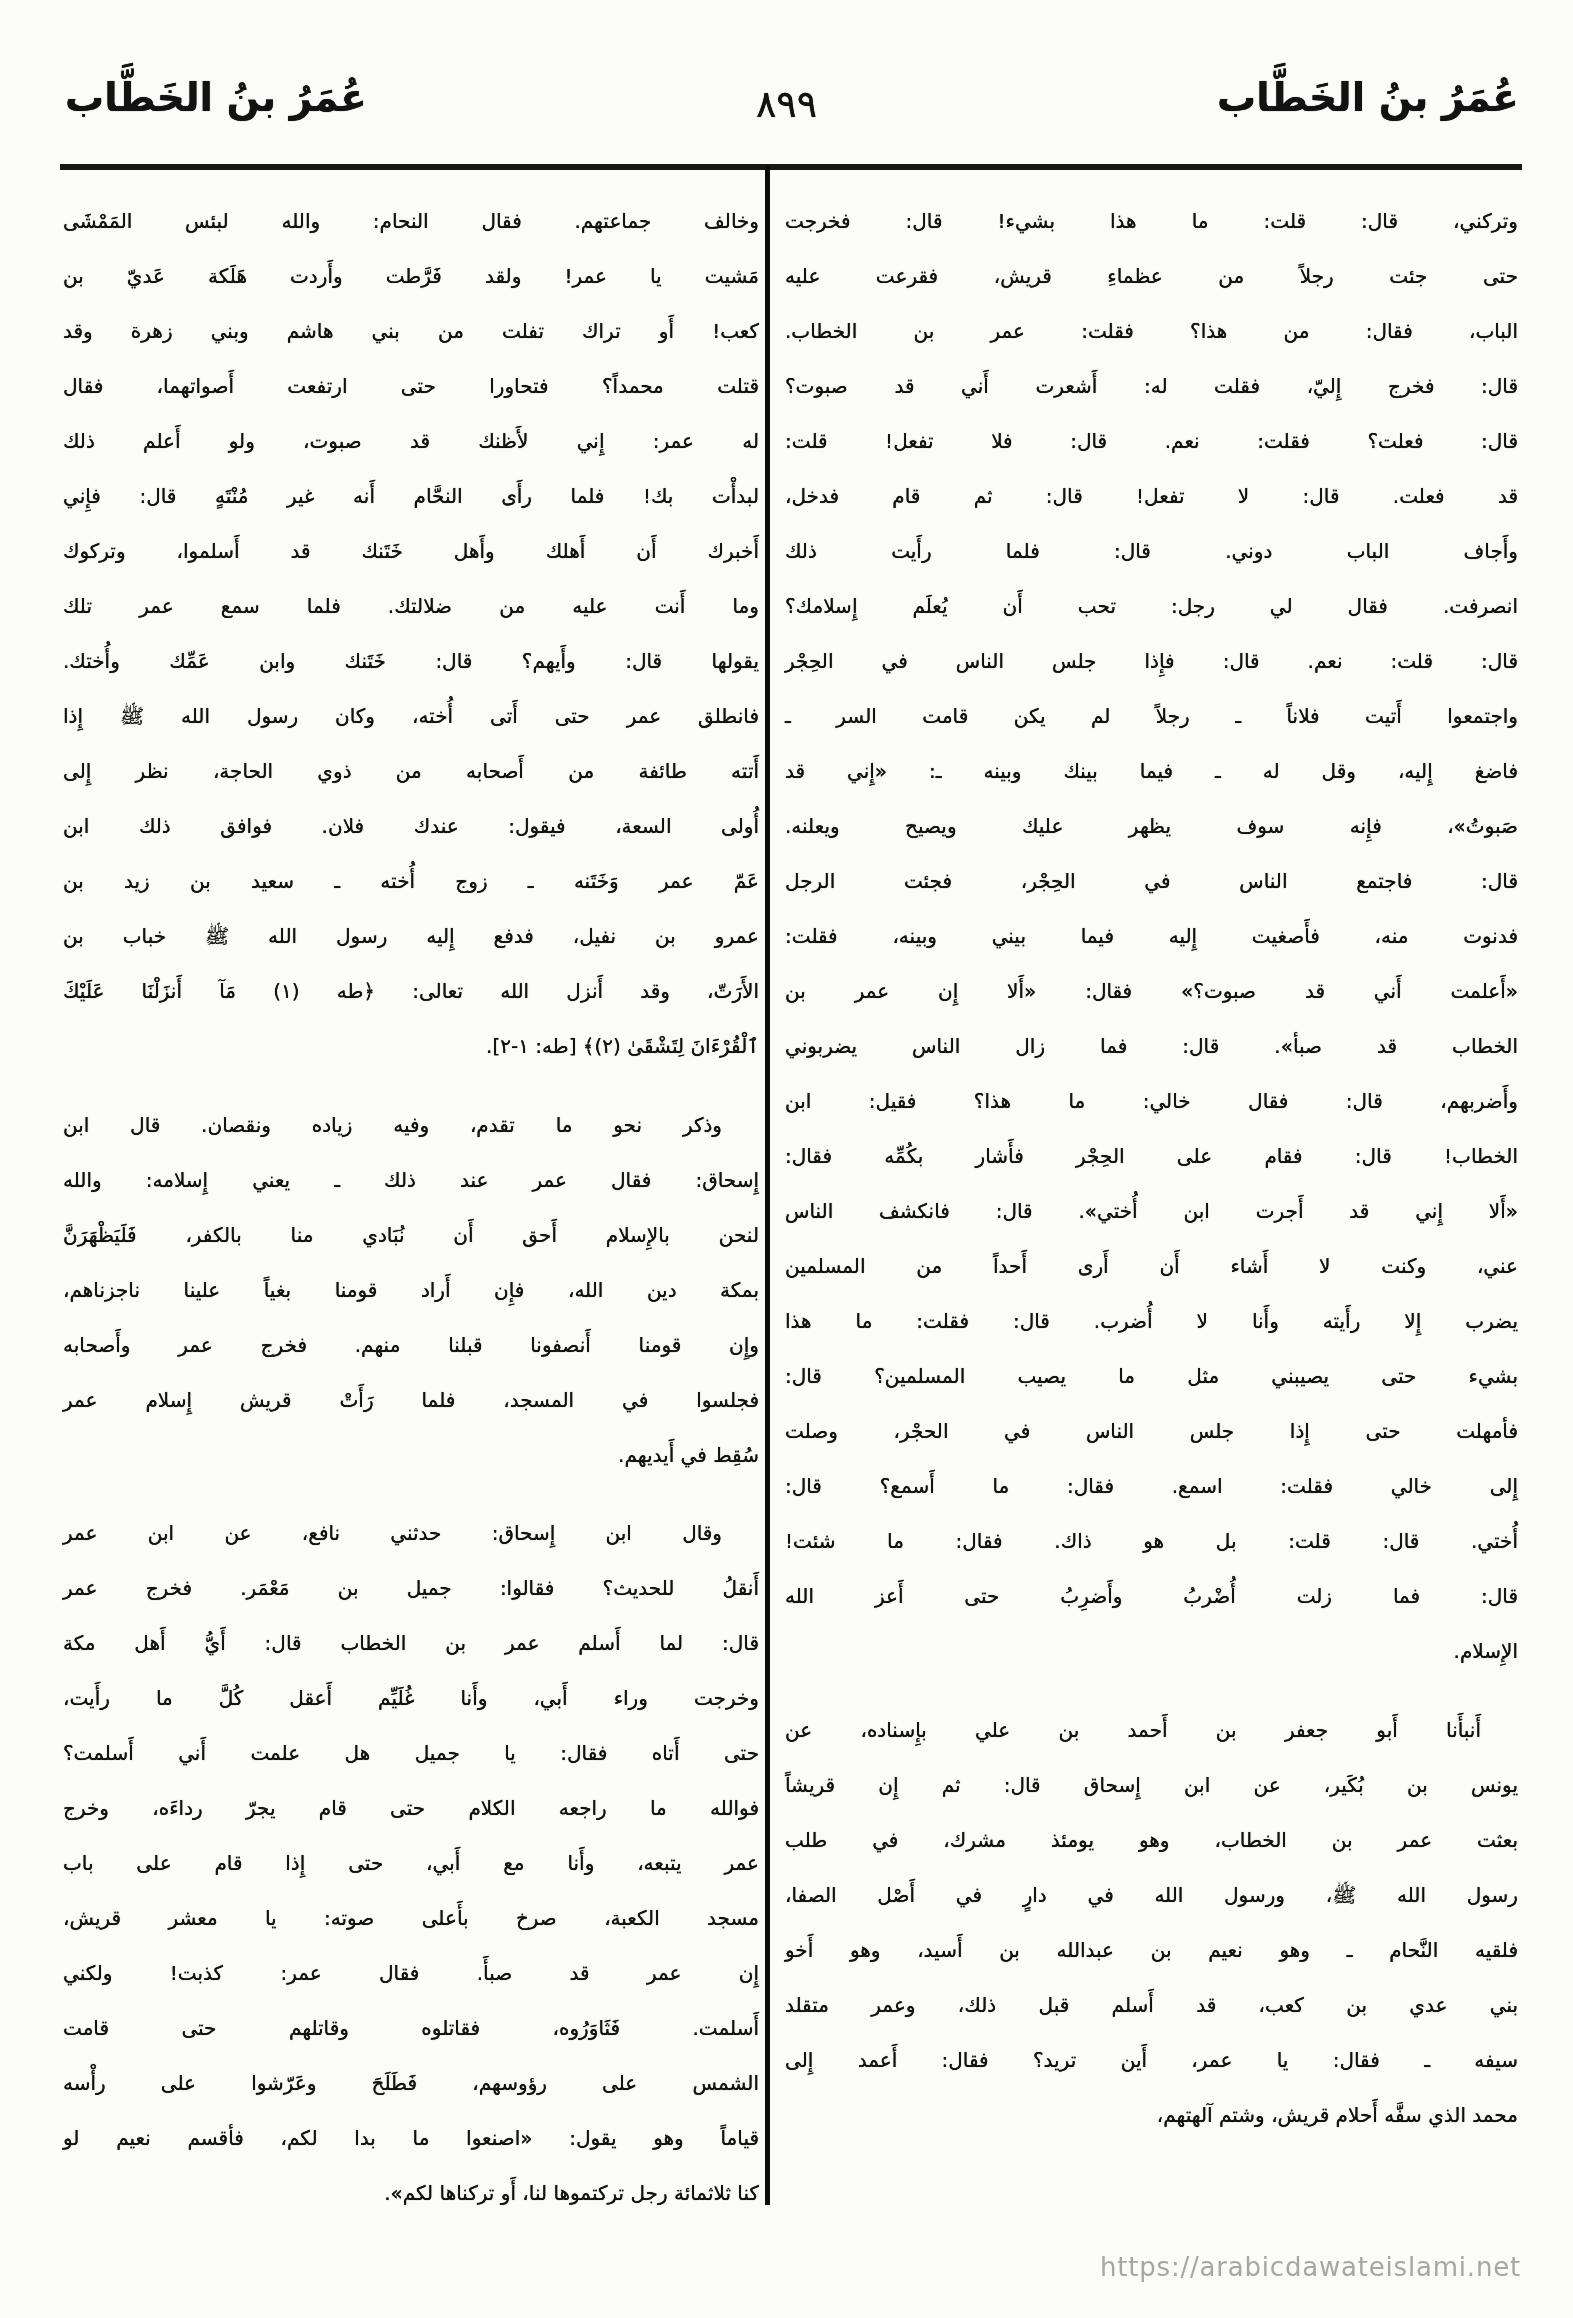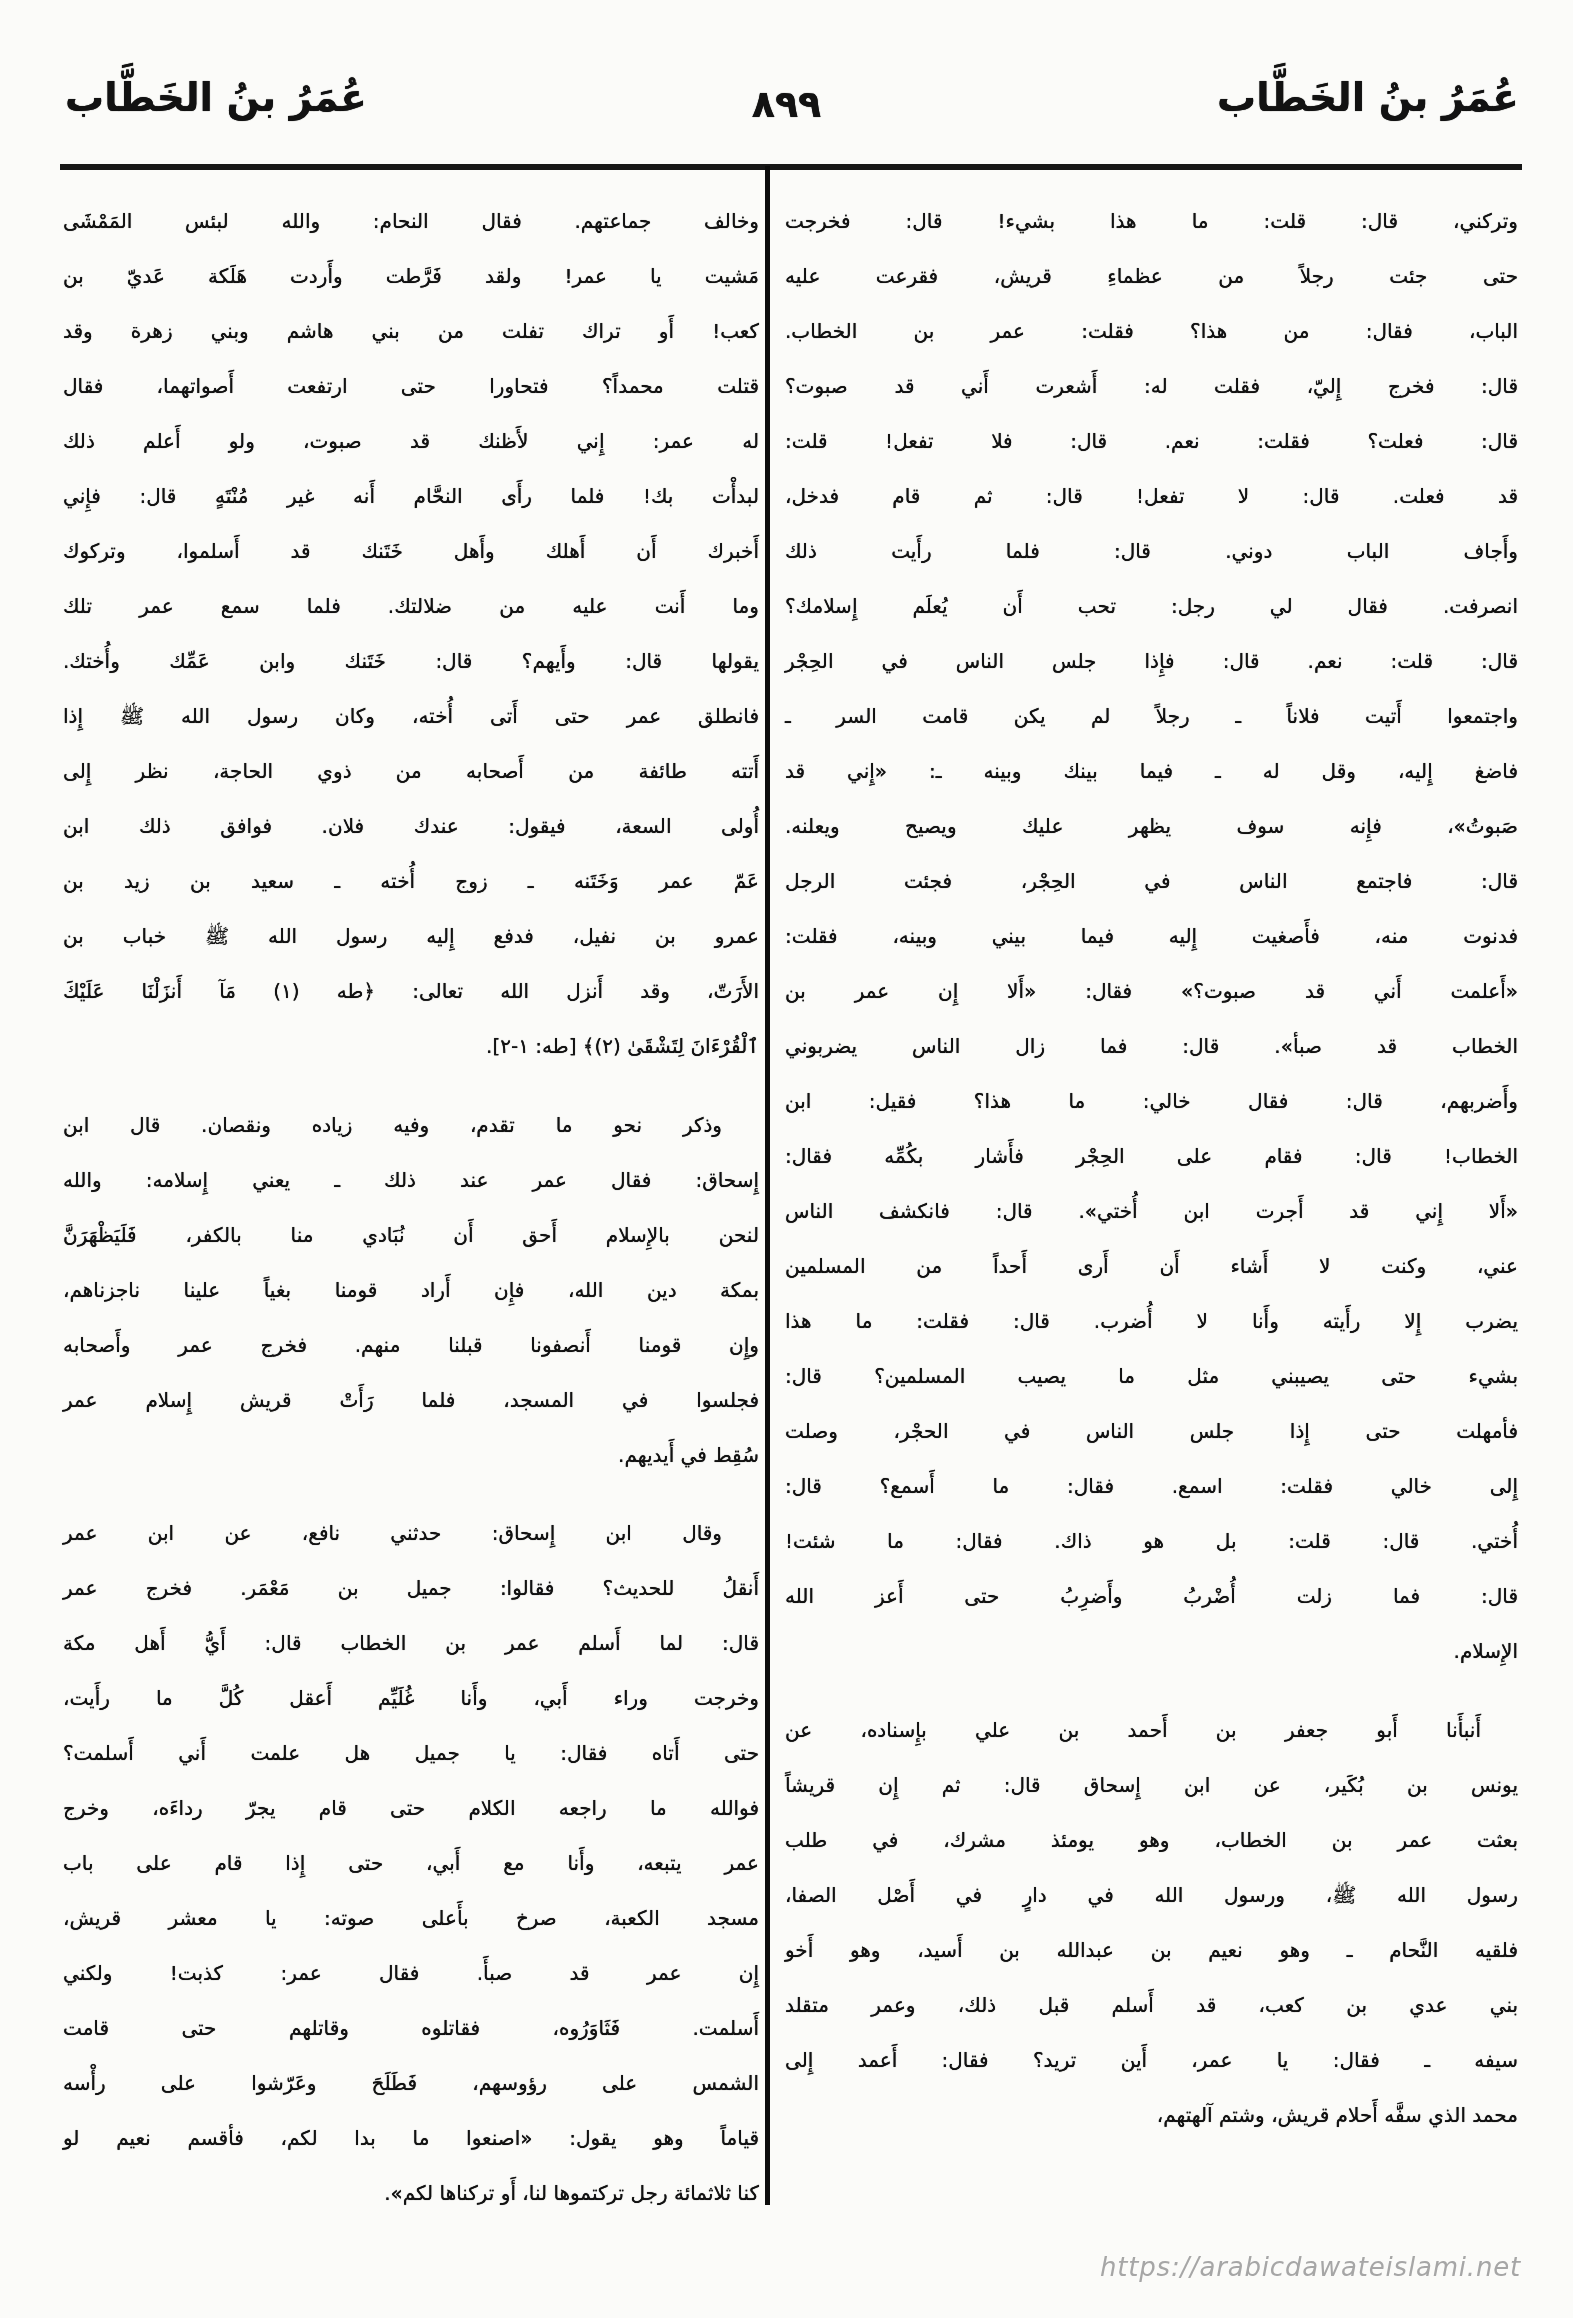--- a/index.html
+++ b/index.html
@@ -20,21 +20,21 @@
     font-size:39px;font-weight:bold;
     direction:rtl;
     text-shadow:0 0 0.8px #000;
     white-space:nowrap;
   }
   .running-head.right{right:54px;}
   .running-head.left{left:65px;}
   .page-number{
     position:absolute;top:82px;left:50%;
     transform:translateX(-50%);
-    font-size:38px;font-weight:bold;
+    font-size:38px;font-weight:normal;
     text-shadow:0 0 0.8px #000;
   }
   .header-rule{
     position:absolute;top:164px;left:60px;
     width:1462px;height:5.9px;
     background:#171717;
   }
   
   .content{
     position:absolute;top:194px;left:63px;
@@ -67,21 +67,20 @@
   .line.indent{padding-right:37px;}
   
   .watermark{
     position:absolute;
     right:52px;top:2252px;
     direction:ltr;
     font-size:26px;
     color:#a6a6a6;
     letter-spacing:0.8px;
     text-shadow:none;
-    font-style:italic;
   }
 </style>
 </head>
 <body>
 
 <div class="page">
 
   <div class="running-head right">عُمَرُ بنُ الخَطَّاب</div>
 
   <div class="page-number">٨٩٩</div>

